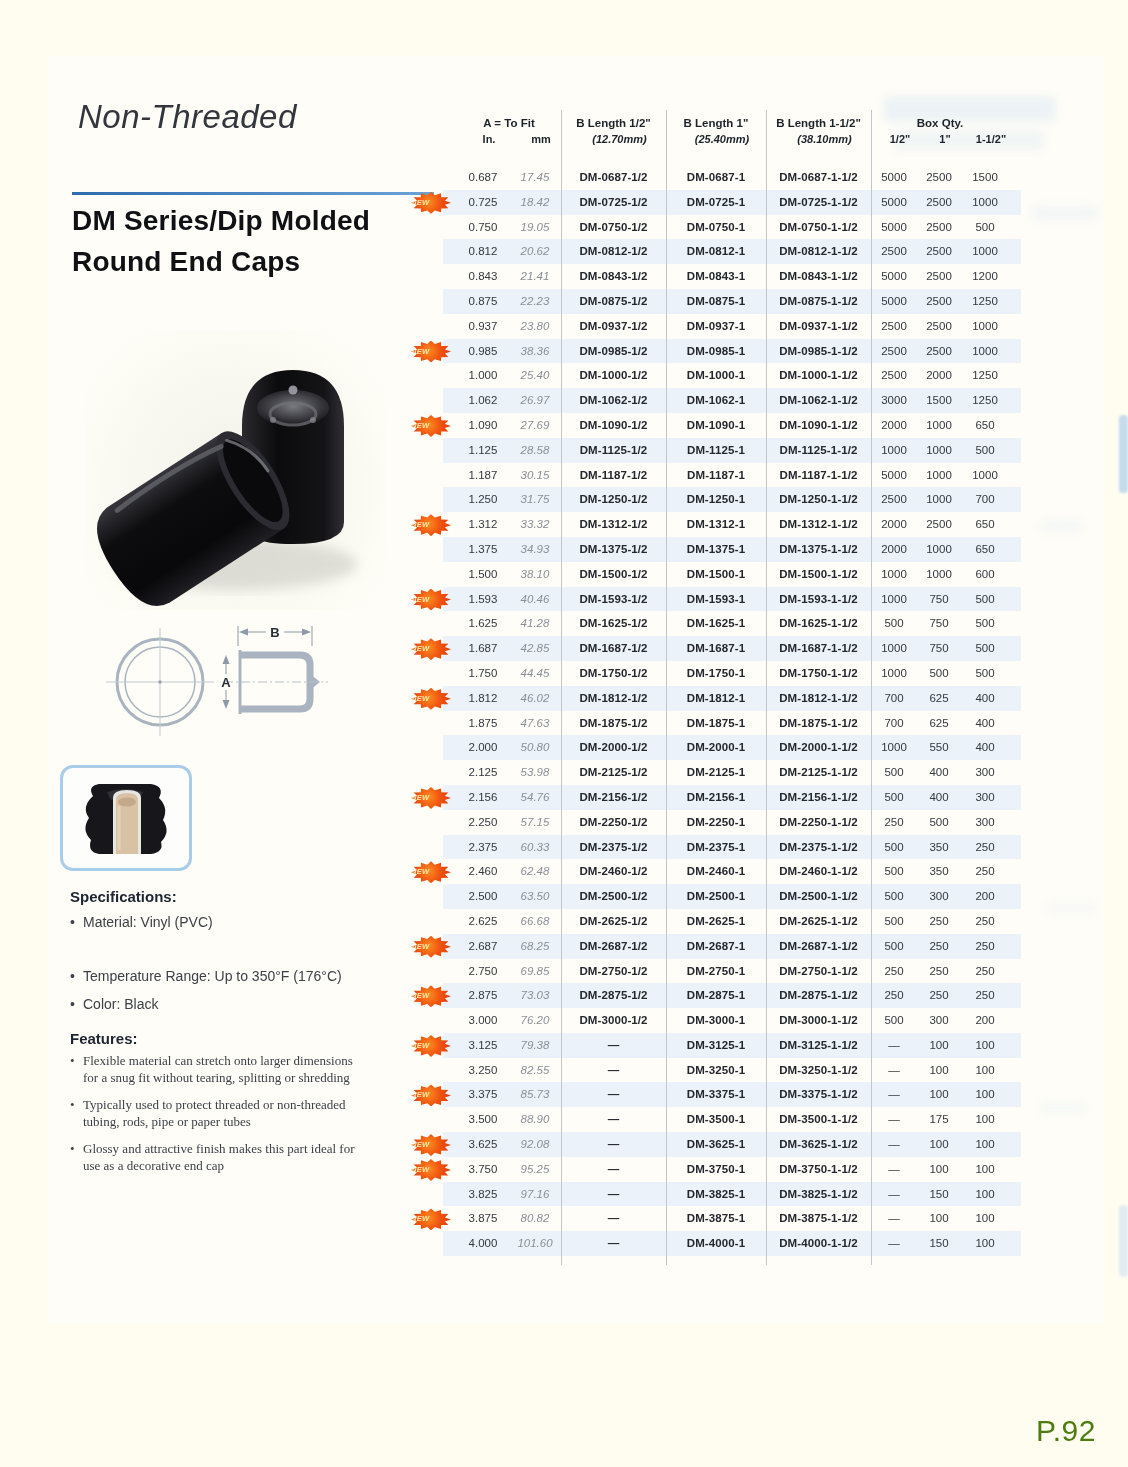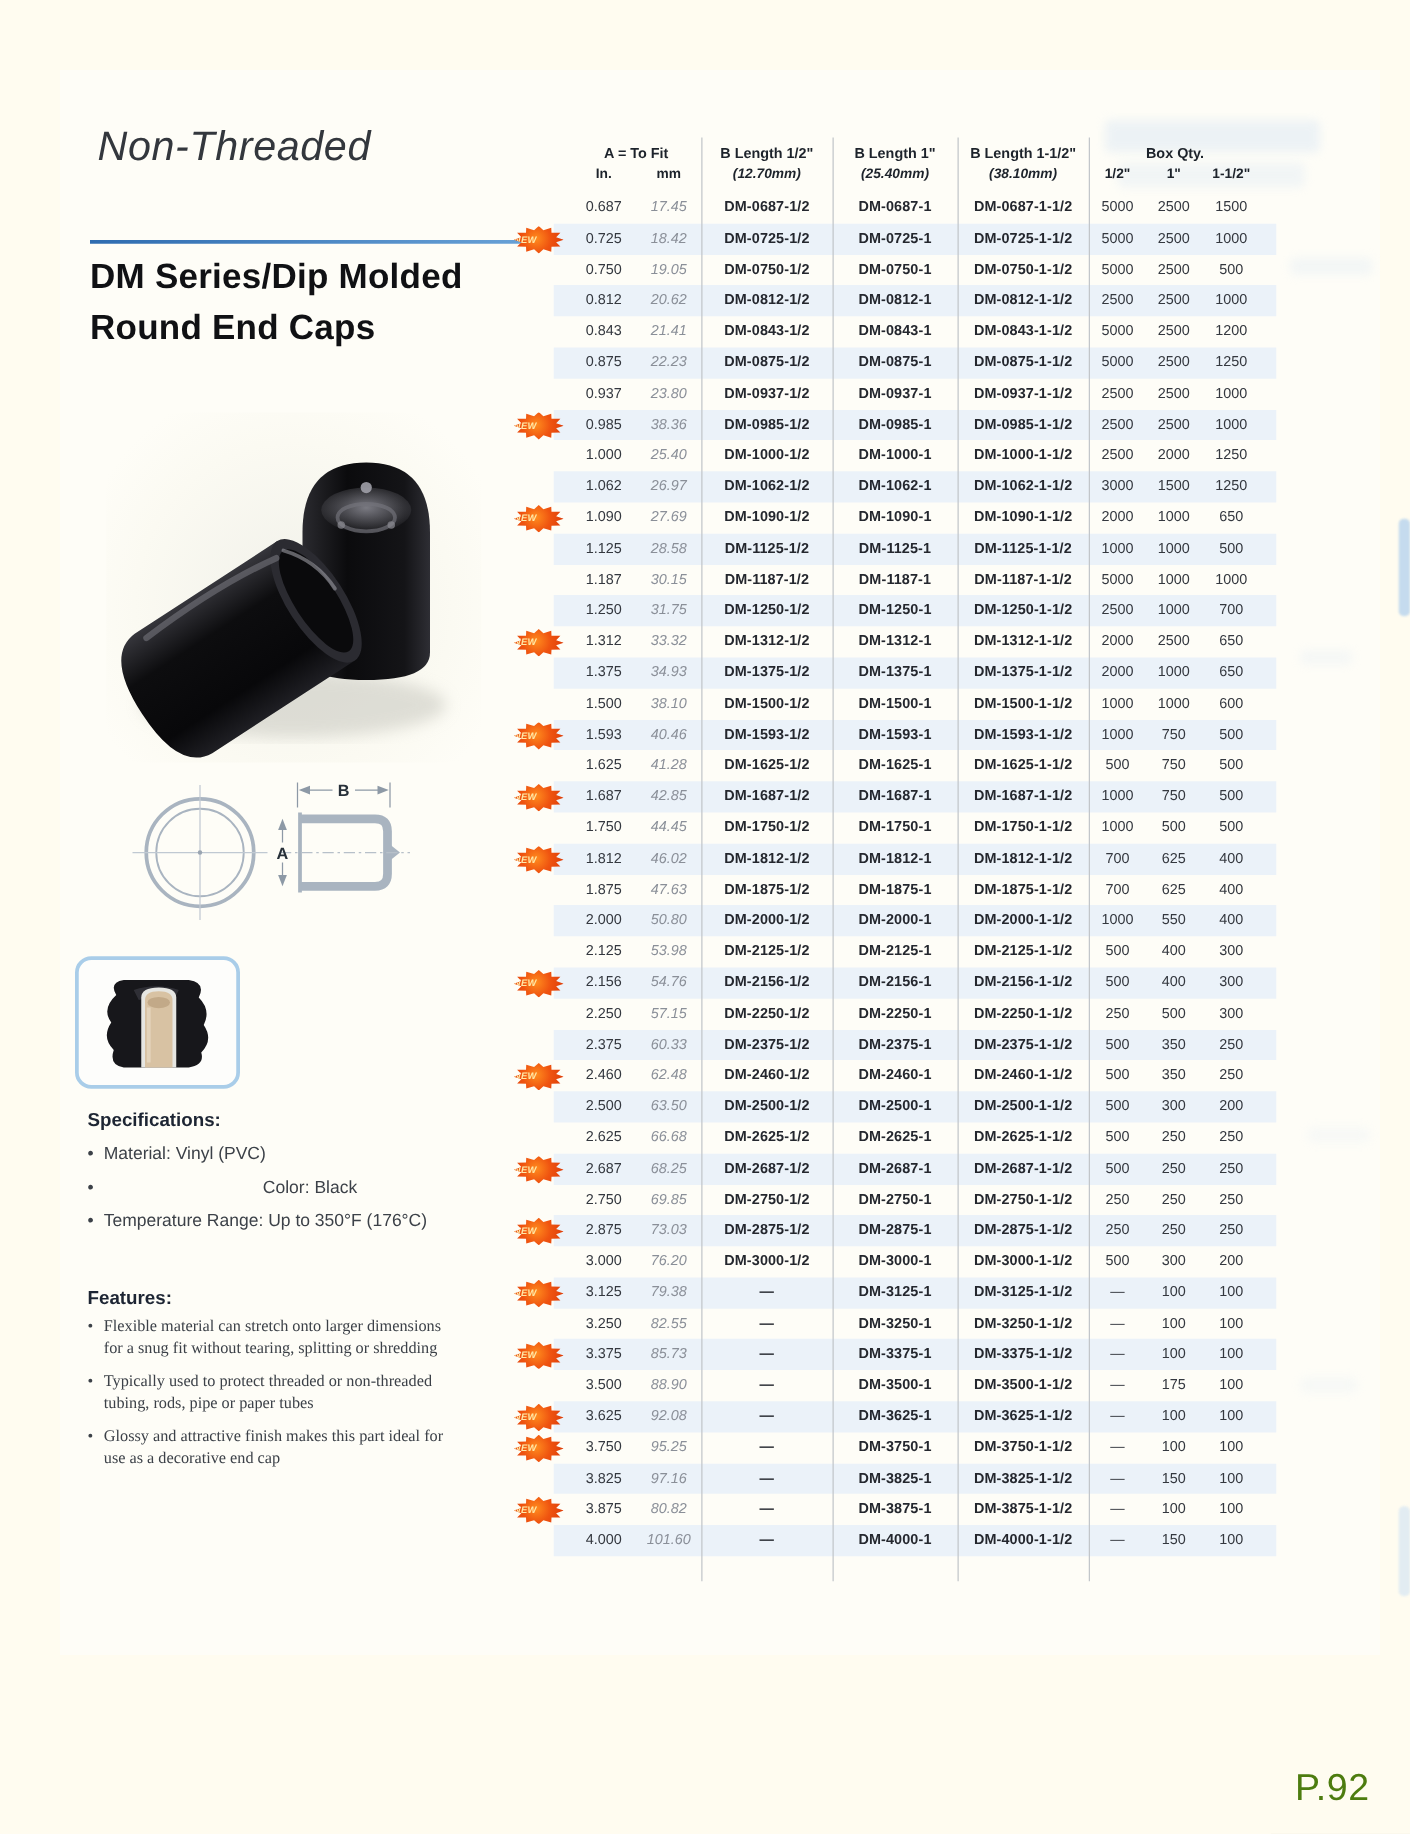--- a/index.html
+++ b/index.html
@@ -23,39 +23,39 @@
 
   .sec-heading{position:absolute;left:70px;font-size:15px;font-weight:bold;color:#1d2533;}
   #spec-head{top:888px;}
   #feat-head{top:1030px;}
   .spec-item{position:absolute;left:70px;width:330px;font-size:14px;color:#3c4148;}
   .bullet-list{position:absolute;left:70px;width:300px;margin:0;padding:0;list-style:none;}
   #feat-list{top:1053px;font-family:Liberation Serif, serif;}
   .bullet-list li{position:relative;padding-left:13px;margin-bottom:11px;font-size:13px;line-height:16.5px;color:#3c4148;}
   .bullet-list li::before,.spec-item::before{content:"\2022";position:absolute;left:0;color:#3c4148;}
   .spec-item{padding-left:13px;}
-  #spec-0{top:914px;}#spec-1{top:941px;text-align:center;}#spec-2{top:968px;}
+  #spec-0{top:914px;}#spec-1{top:996px;}#spec-2{top:968px;}
 
   
   #dmtable{position:absolute;left:443px;top:110px;width:578px;}
   .hline{display:flex;padding-left:14px;font-weight:bold;color:#1d232b;}
   .hline1{font-size:11.5px;height:18px;line-height:18px;margin-top:4px;}
-  .hline2{font-size:11px;height:16px;line-height:14px;}
+  .hline2{font-size:11px;height:16px;line-height:14px;justify-content:center;}
   .hc{text-align:center;}
   .hg1{width:104px;}
   .hp{width:105px;}
   .hp2{width:100px;}
   .hq{width:138px;}
   .h-in{width:52px;}
   .h-mm{width:52px;}
   .h-q1{width:46px;}
   .h-q2{width:44px;}
   .h-q3{width:48px;}
   .ital{font-style:italic;}
-  #rows{margin-top:6px;}
+  #rows{margin-top:17px;}
   .trow{position:relative;display:flex;height:24.8px;line-height:24.8px;padding-left:14px;font-size:11.5px;}
   .trow.stripe{background:#ebf2f9;}
   .cell{display:block;text-align:center;white-space:nowrap;}
   .c-in{width:52px;color:#34383f;}
   .c-mm{width:52px;color:#8a8f98;font-style:italic;}
   .c-p1,.c-p3{width:105px;font-weight:bold;color:#24272e;letter-spacing:.1px;}
   .c-p2{width:100px;font-weight:bold;color:#24272e;letter-spacing:.1px;}
   .c-q1{width:46px;color:#34383f;}
   .c-q2{width:44px;color:#34383f;}
   .c-q3{width:48px;color:#34383f;}

